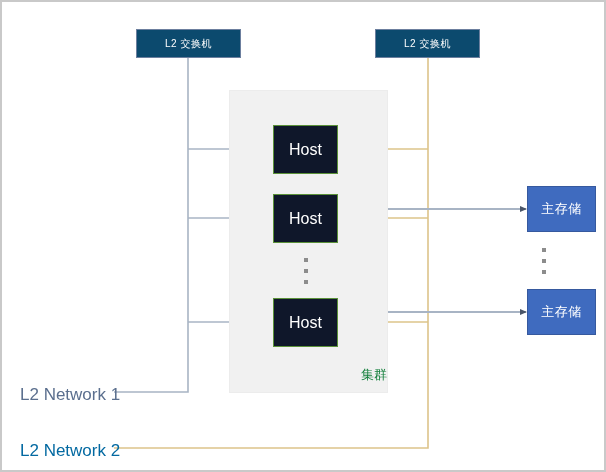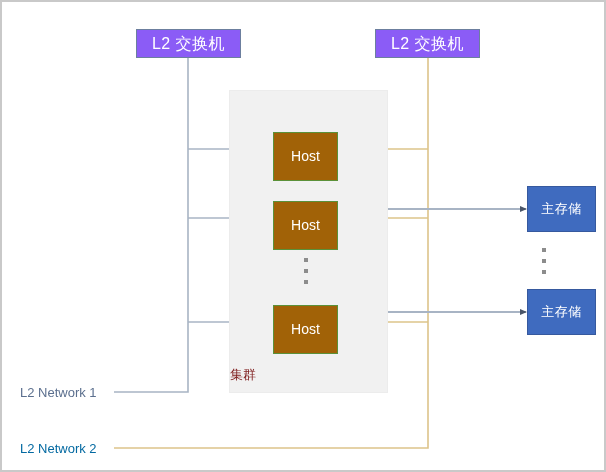--- a/index.html
+++ b/index.html
@@ -30,55 +30,54 @@
     position: absolute;
     box-sizing: border-box;
     display: flex;
     align-items: center;
     justify-content: center;
     color: #ffffff;
     text-align: center;
     line-height: 1.1;
   }
   .switch-node {
-    background: #8b5cf6;
+    background: #0c4a6e;
     border: 1px solid #6c7f9e;
-    font-size: 16px;
+    font-size: 10px;
     letter-spacing: 0.5px;
   }
   .host-node {
-    background: #a16207;
+    background: #0f172a;
     border: 1px solid #5b9139;
-    font-size: 14px;
-    margin-top: 7px;
+    font-size: 16px;
   }
   .storage-node {
     background: #3f6bbf;
     border: 1px solid #36599e;
     font-size: 13px;
     letter-spacing: 0.5px;
     margin-left: 17px;
   }
   .cluster-box {
     position: absolute;
     background: #f1f1f1;
     border: 1px solid #ececec;
     box-sizing: border-box;
   }
   .cluster-caption {
     position: absolute;
     font-size: 13px;
-    color: #7f1d1d;
-    text-align: left;
+    color: #15803d;
+    text-align: right;
     width: 100%;
     left: 0;
   }
   .net-label {
     position: absolute;
-    font-size: 13px;
+    font-size: 17px;
     white-space: nowrap;
   }
   .label-net1 { color: #5b6f8e; }
   .label-net2 { color: #0369a1; }
   .ellipsis {
     position: absolute;
     display: flex;
     flex-direction: column;
     align-items: center;
     justify-content: space-between;

